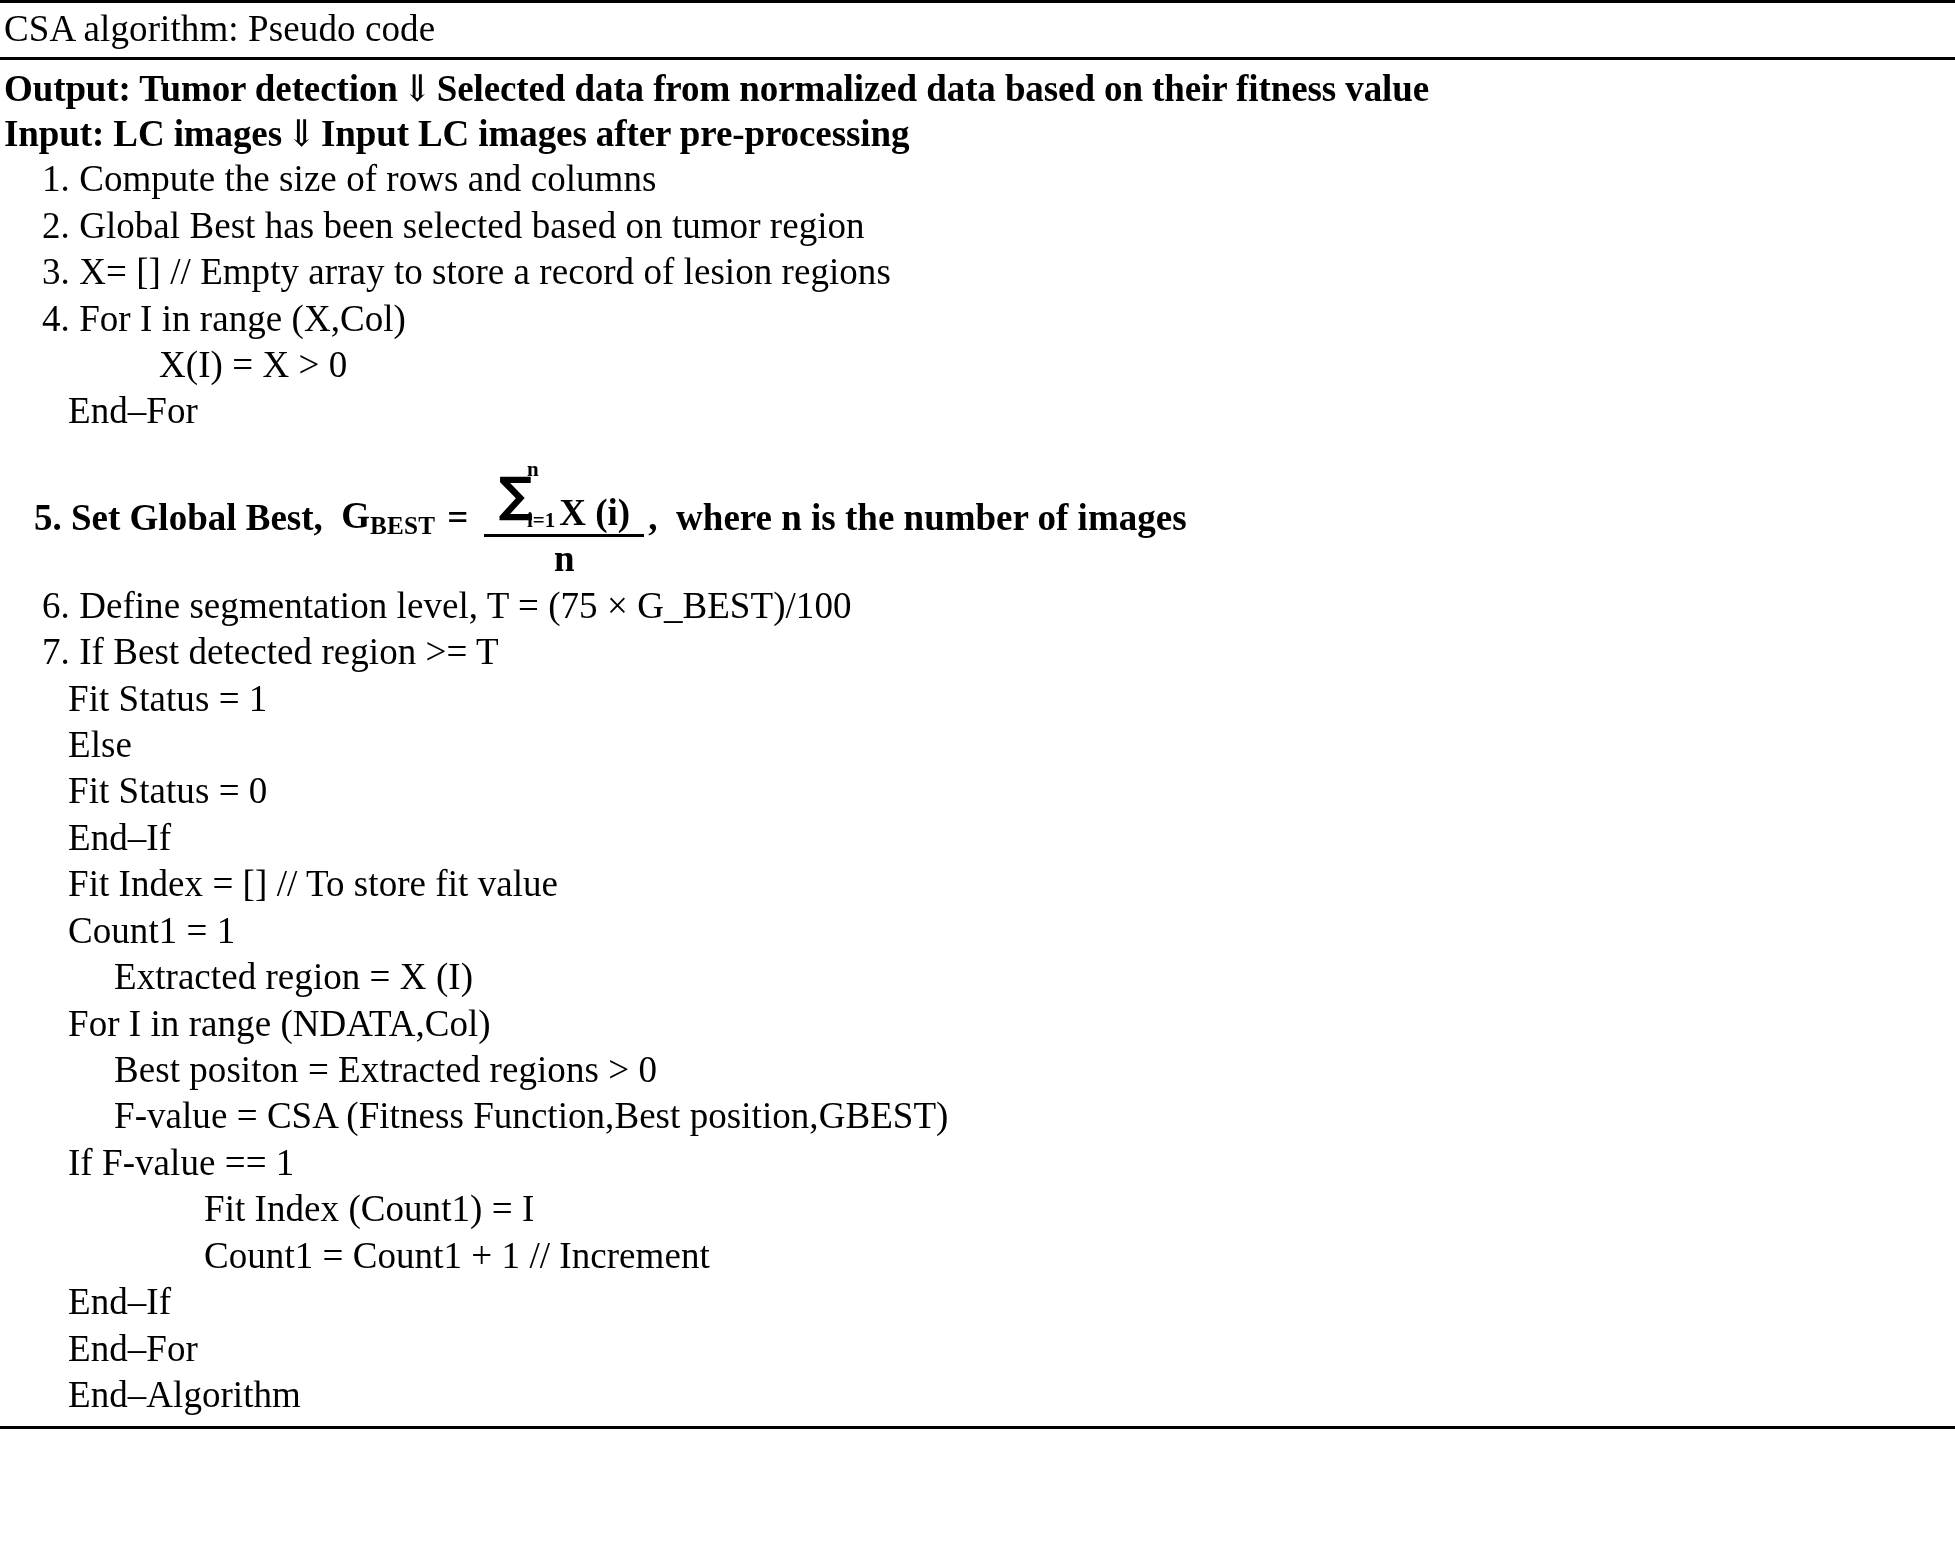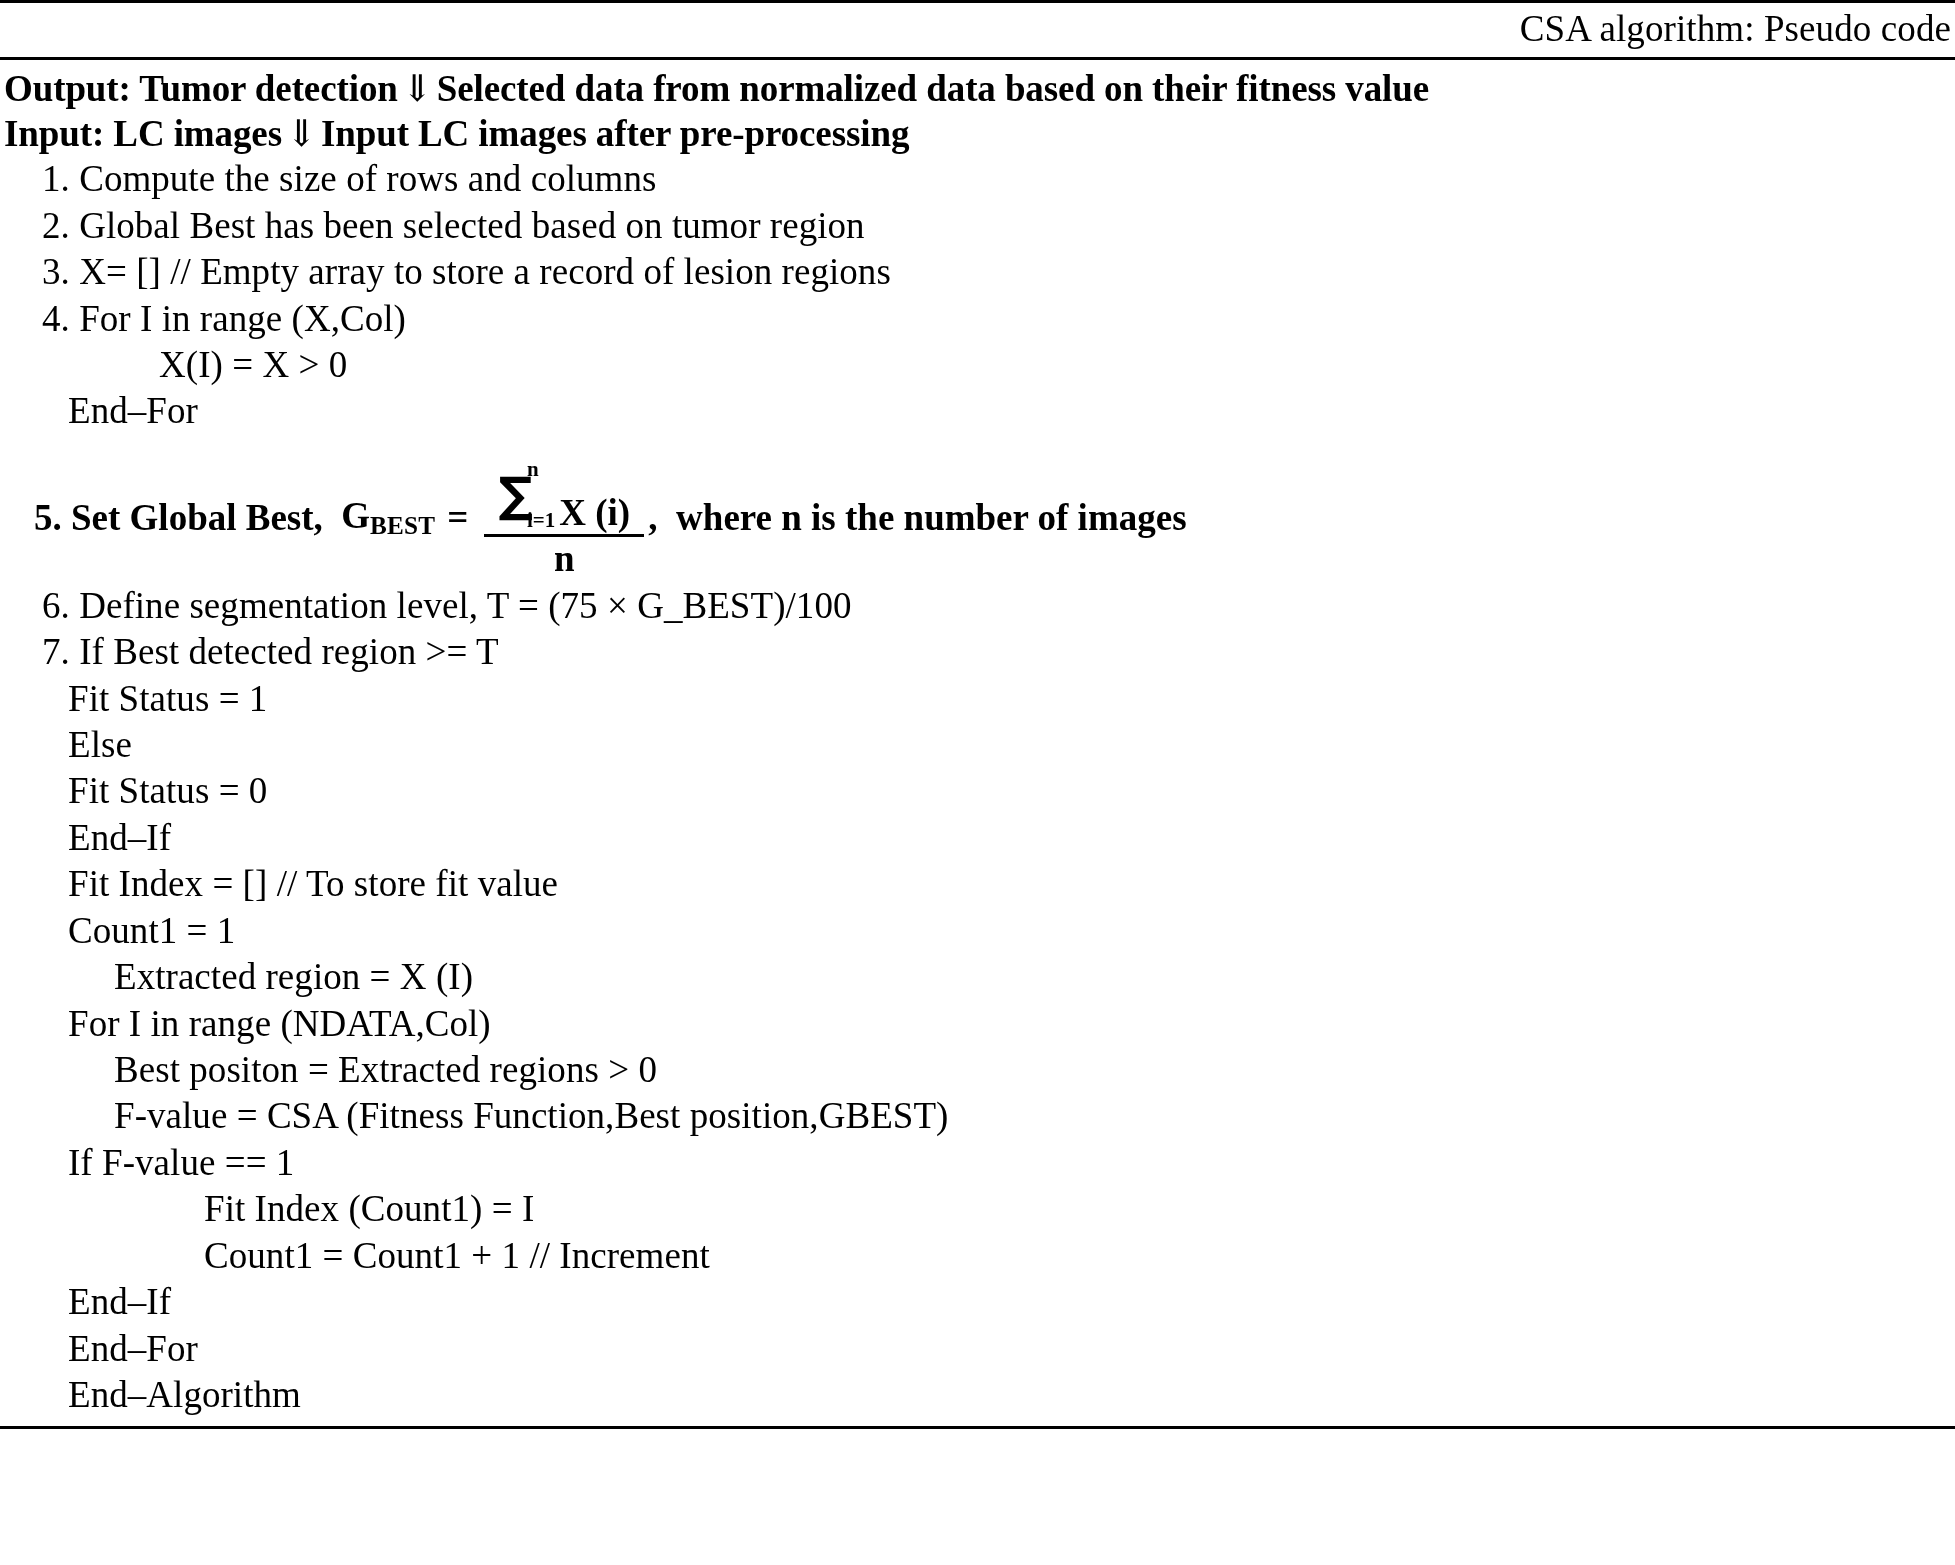--- a/index.html
+++ b/index.html
@@ -27,21 +27,20 @@
   }
   .rule-top    { height: 3px; }
   .rule-mid    { height: 3px; }
   .rule-bottom { height: 3px; }
 
   .caption-row {
     font-size: 37px;
     line-height: 1.0;
     padding: 7px 4px 10px 4px;
     letter-spacing: 0.1px;
-    text-align: right;
   }
 
   .io-block {
     padding: 6px 4px 0 4px;
   }
   .io-line {
     font-size: 37px;
     font-weight: bold;
     line-height: 1.22;
     white-space: nowrap;

